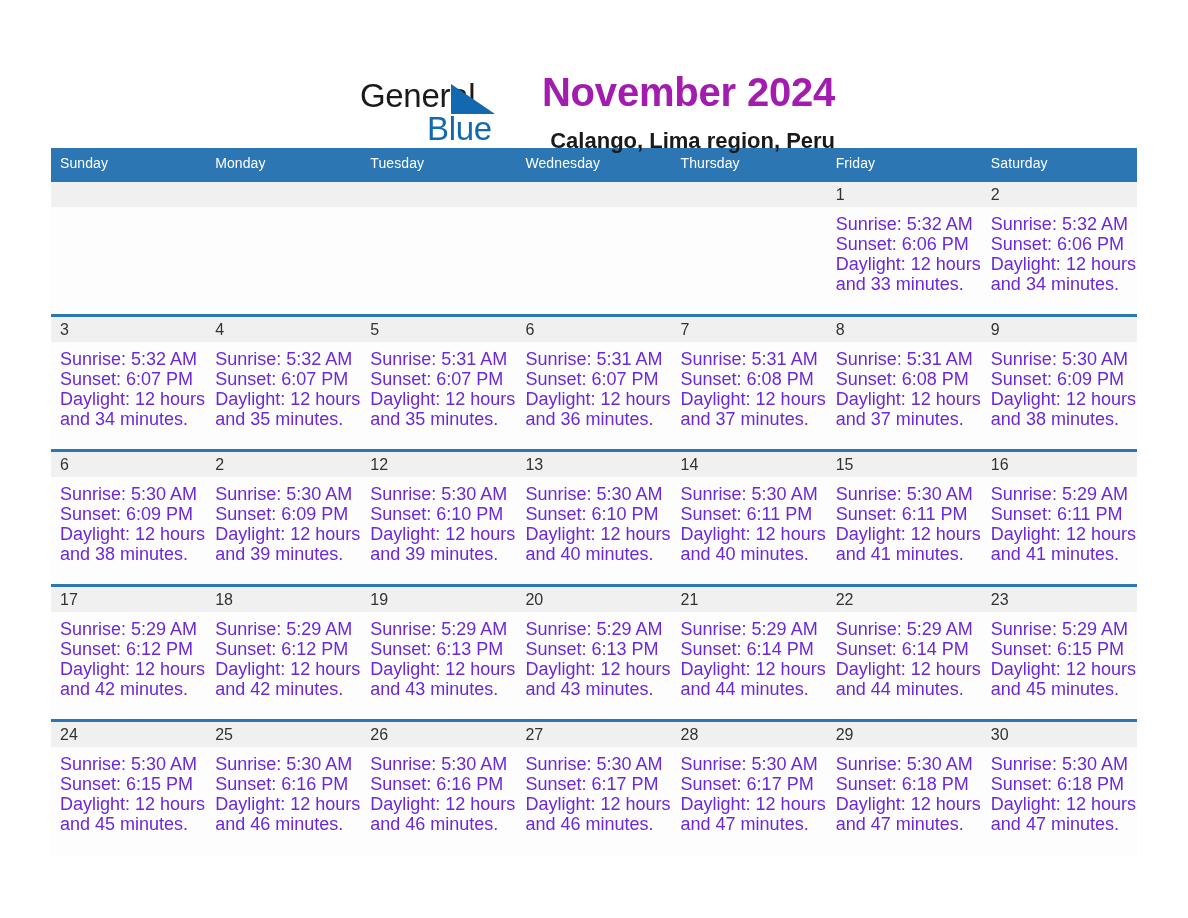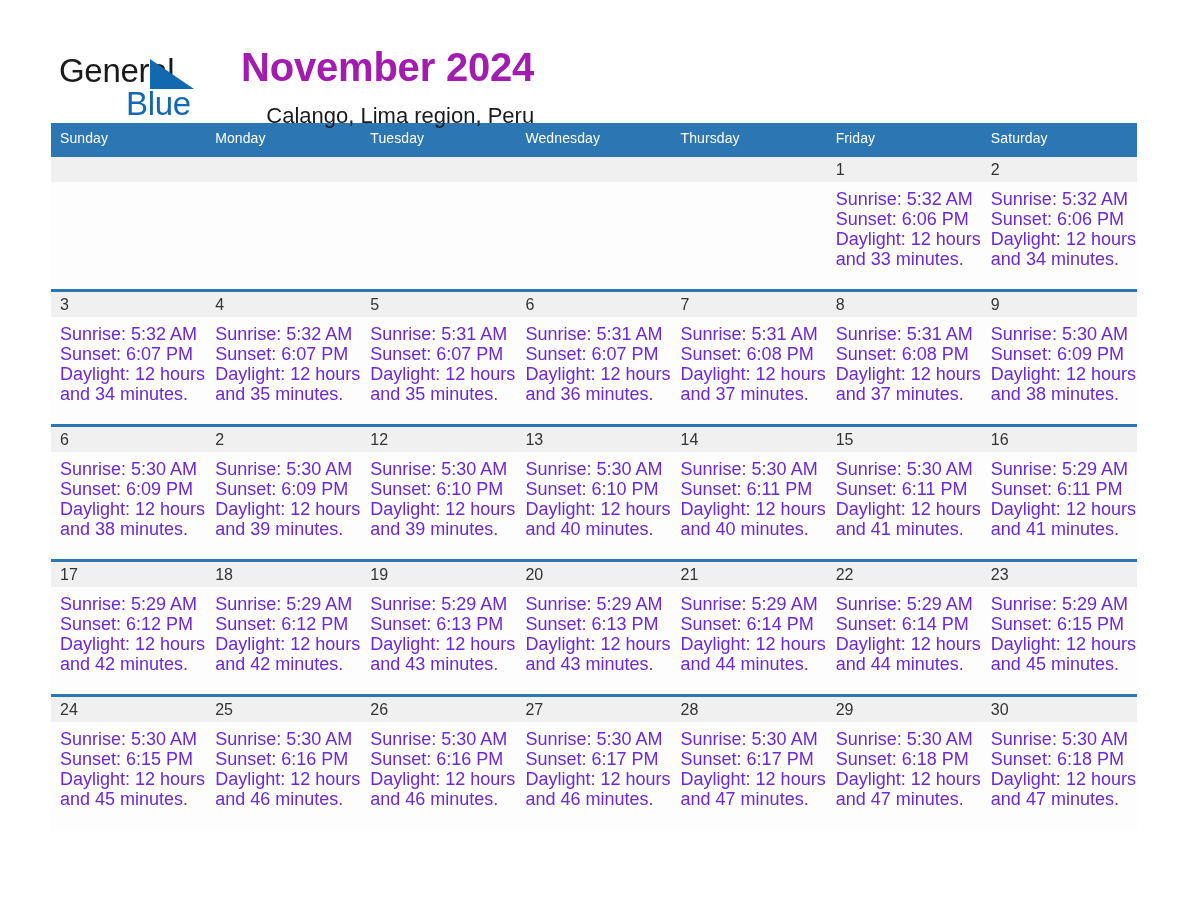--- a/index.html
+++ b/index.html
@@ -20,24 +20,25 @@
     width: 1188px;
     height: 918px;
     box-sizing: border-box;
     padding: 0 51px;
   }
 
   
   .top {
     display: flex;
     align-items: flex-start;
-    justify-content: flex-start;
+    justify-content: center;
     padding-top: 46px;
     height: 110px;
     box-sizing: border-box;
+    margin-top: 25px;
   }
   .logo {
     position: relative;
     width: 190px;
     height: 76px;
     flex: 0 0 auto;
   }
   .logo-general {
     position: absolute;
     left: 8px;
@@ -75,21 +76,21 @@
   .month-title {
     font-size: 40px;
     font-weight: 700;
     color: #a21caf;
     line-height: 1.05;
     letter-spacing: -0.2px;
     white-space: nowrap;
   }
   .location {
     font-size: 22px;
-    font-weight: 400;
+    font-weight: 700;
     color: #1a1a1a;
     line-height: 1.1;
     margin-top: 16px;
     white-space: nowrap;
   }
 
   
   .calendar {
     margin-top: 13px;
     width: 1086px;

